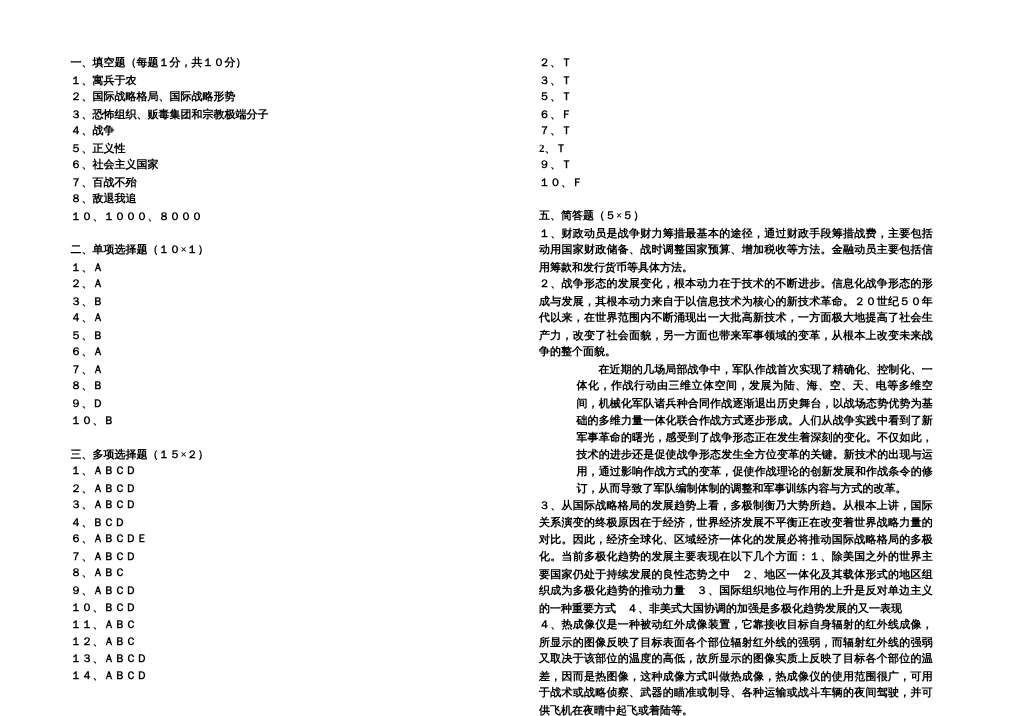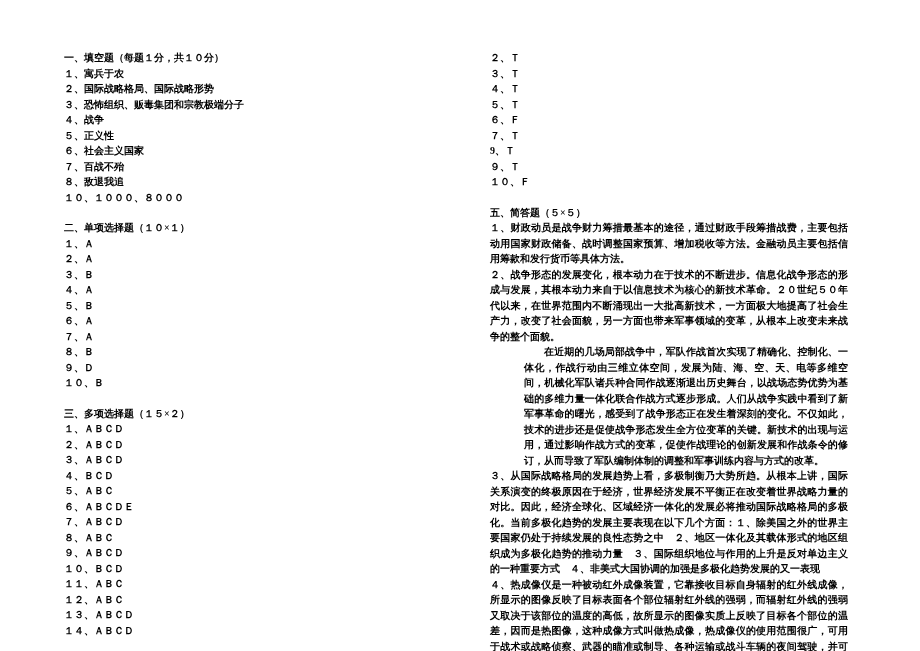--- a/index.html
+++ b/index.html
@@ -81,41 +81,39 @@
     <div class="line">８、Ｂ</div>
     <div class="line">９、Ｄ</div>
     <div class="line">１０、Ｂ</div>
     <div class="blank"></div>
 
     <div class="line">三、多项选择题（１５×２）</div>
     <div class="line">１、ＡＢＣＤ</div>
     <div class="line">２、ＡＢＣＤ</div>
     <div class="line">３、ＡＢＣＤ</div>
     <div class="line">４、ＢＣＤ</div>
-    <div class="line">５、ＡＢＣ</div>
     <div class="line">６、ＡＢＣＤＥ</div>
     <div class="line">７、ＡＢＣＤ</div>
     <div class="line">８、ＡＢＣ</div>
     <div class="line">９、ＡＢＣＤ</div>
     <div class="line">１０、ＢＣＤ</div>
     <div class="line">１１、ＡＢＣ</div>
     <div class="line">１２、ＡＢＣ</div>
     <div class="line">１３、ＡＢＣＤ</div>
     <div class="line">１４、ＡＢＣＤ</div>
 
   </div>
 
   <div class="col col-right">
     <div class="line">２、Ｔ</div>
     <div class="line">３、Ｔ</div>
-    <div class="line">４、Ｔ</div>
     <div class="line">５、Ｔ</div>
     <div class="line">６、Ｆ</div>
     <div class="line">７、Ｔ</div>
-    <div class="line">9、Ｔ</div>
+    <div class="line">2、Ｔ</div>
     <div class="line">９、Ｔ</div>
     <div class="line">１０、Ｆ</div>
     <div class="blank"></div>
 
     <div class="line">五、简答题（５×５）</div>
     <div class="para-noindent">１、财政动员是战争财力筹措最基本的途径，通过财政手段筹措战费，主要包括动用国家财政储备、战时调整国家预算、增加税收等方法。金融动员主要包括信用筹款和发行货币等具体方法。</div>
     <div class="para-noindent">２、战争形态的发展变化，根本动力在于技术的不断进步。信息化战争形态的形成与发展，其根本动力来自于以信息技术为核心的新技术革命。２０世纪５０年代以来，在世界范围内不断涌现出一大批高新技术，一方面极大地提高了社会生产力，改变了社会面貌，另一方面也带来军事领域的变革，从根本上改变未来战争的整个面貌。</div>
     <div class="para">在近期的几场局部战争中，军队作战首次实现了精确化、控制化、一体化，作战行动由三维立体空间，发展为陆、海、空、天、电等多维空间，机械化军队诸兵种合同作战逐渐退出历史舞台，以战场态势优势为基础的多维力量一体化联合作战方式逐步形成。人们从战争实践中看到了新军事革命的曙光，感受到了战争形态正在发生着深刻的变化。不仅如此，技术的进步还是促使战争形态发生全方位变革的关键。新技术的出现与运用，通过影响作战方式的变革，促使作战理论的创新发展和作战条令的修订，从而导致了军队编制体制的调整和军事训练内容与方式的改革。</div>
     <div class="para-noindent">３、从国际战略格局的发展趋势上看，多极制衡乃大势所趋。从根本上讲，国际关系演变的终极原因在于经济，世界经济发展不平衡正在改变着世界战略力量的对比。因此，经济全球化、区域经济一体化的发展必将推动国际战略格局的多极化。当前多极化趋势的发展主要表现在以下几个方面：１、除美国之外的世界主要国家仍处于持续发展的良性态势之中　２、地区一体化及其载体形式的地区组织成为多极化趋势的推动力量　３、国际组织地位与作用的上升是反对单边主义的一种重要方式　４、非美式大国协调的加强是多极化趋势发展的又一表现</div>
     <div class="para-noindent">４、热成像仪是一种被动红外成像装置，它靠接收目标自身辐射的红外线成像，所显示的图像反映了目标表面各个部位辐射红外线的强弱，而辐射红外线的强弱又取决于该部位的温度的高低，故所显示的图像实质上反映了目标各个部位的温差，因而是热图像，这种成像方式叫做热成像，热成像仪的使用范围很广，可用于战术或战略侦察、武器的瞄准或制导、各种运输或战斗车辆的夜间驾驶，并可供飞机在夜晴中起飞或着陆等。</div>

